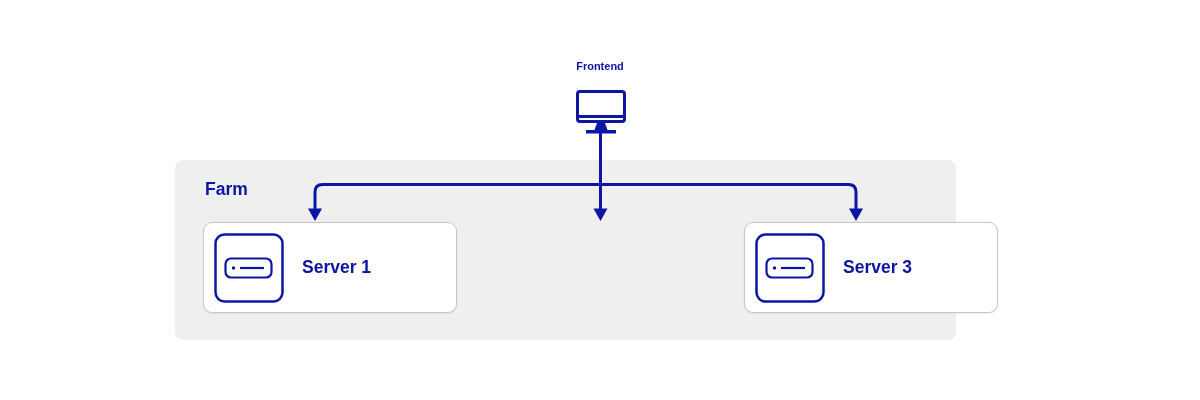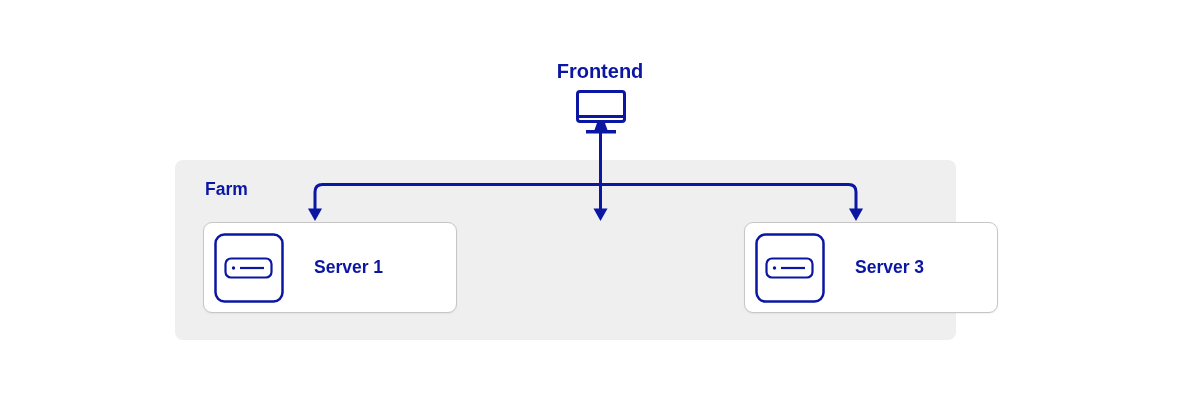--- a/index.html
+++ b/index.html
@@ -9,21 +9,21 @@
     --card-border:#c6c6c6;
     --canvas-bg:#ffffff;
   }
   *{margin:0;padding:0;box-sizing:border-box;}
   html,body{width:1200px;height:400px;background:var(--canvas-bg);overflow:hidden;}
   body{font-family:"Liberation Sans","DejaVu Sans",sans-serif;}
   .canvas{position:relative;width:1200px;height:400px;background:var(--canvas-bg);}
 
   .frontend-label{
     position:absolute;left:600px;top:60px;transform:translateX(-50%);
-    font-size:20px;font-weight:bold;color:var(--accent);white-space:nowrap;
+    font-size:11px;font-weight:bold;color:var(--accent);white-space:nowrap;
   }
   .monitor{position:absolute;left:574px;top:88px;color:var(--accent);}
   .connectors{position:absolute;left:0;top:0;color:var(--accent);pointer-events:none;z-index:3;}
 
   .farm{
     position:absolute;left:175px;top:160px;width:781px;height:180px;
     background:var(--farm-bg);border-radius:8px;
   }
   .farm-label{
     position:absolute;left:30px;top:19px;
@@ -33,21 +33,21 @@
     position:absolute;top:62px;width:254px;height:91px;
     background:var(--card-bg);border:1.5px solid var(--card-border);border-radius:9px;
     box-shadow:0 1px 2px rgba(0,0,0,0.06);
     display:flex;align-items:center;padding-left:10px;
   }
   .server-card.pos-0{left:28px;}
   .server-card.pos-1{left:299px;}
   .server-card.pos-2{left:569px;}
   .server-icon{color:var(--accent);flex:0 0 auto;display:block;}
   .server-label{
-    margin-left:30px;font-size:17.5px;font-weight:bold;color:var(--accent);white-space:nowrap;
+    margin-left:18px;font-size:17.5px;font-weight:bold;color:var(--accent);white-space:nowrap;
   }
 </style>
 </head>
 <body>
 
 <div class="canvas">
 
   <div class="frontend-label">Frontend</div>
 
   <svg class="monitor" width="54" height="47" viewBox="0 0 54 47" aria-hidden="true">

